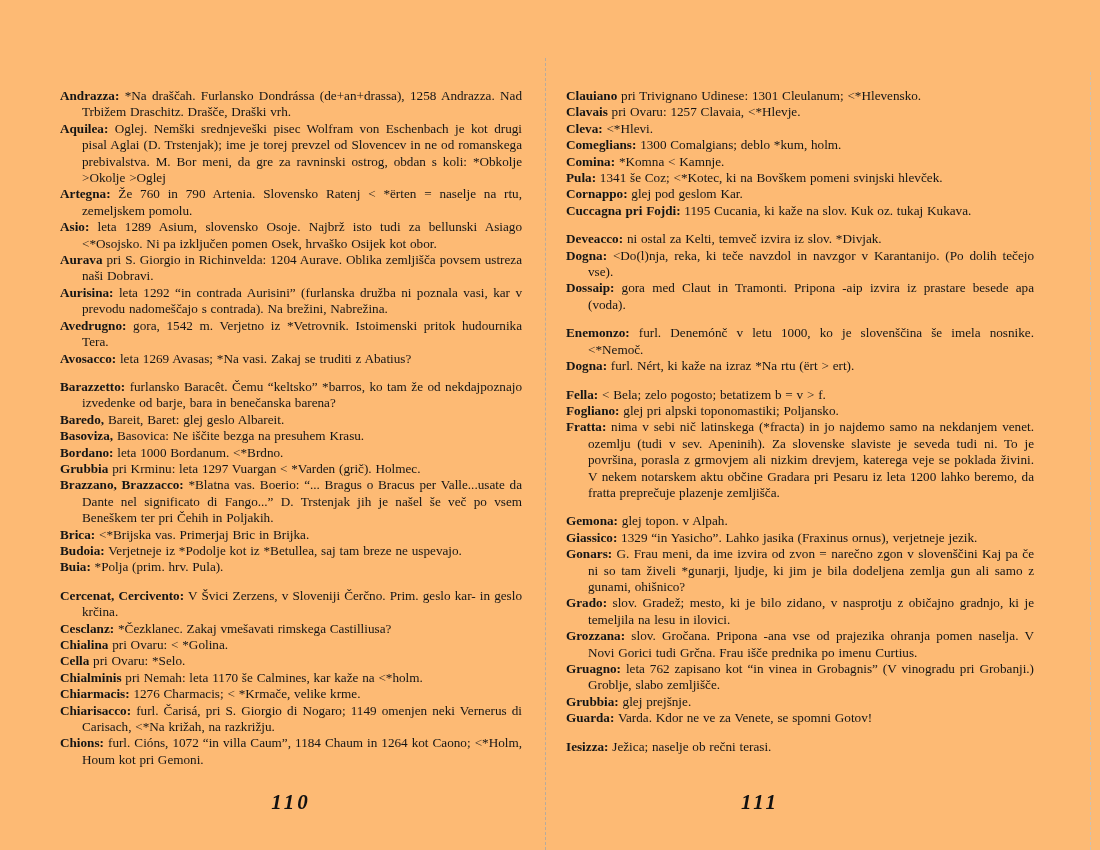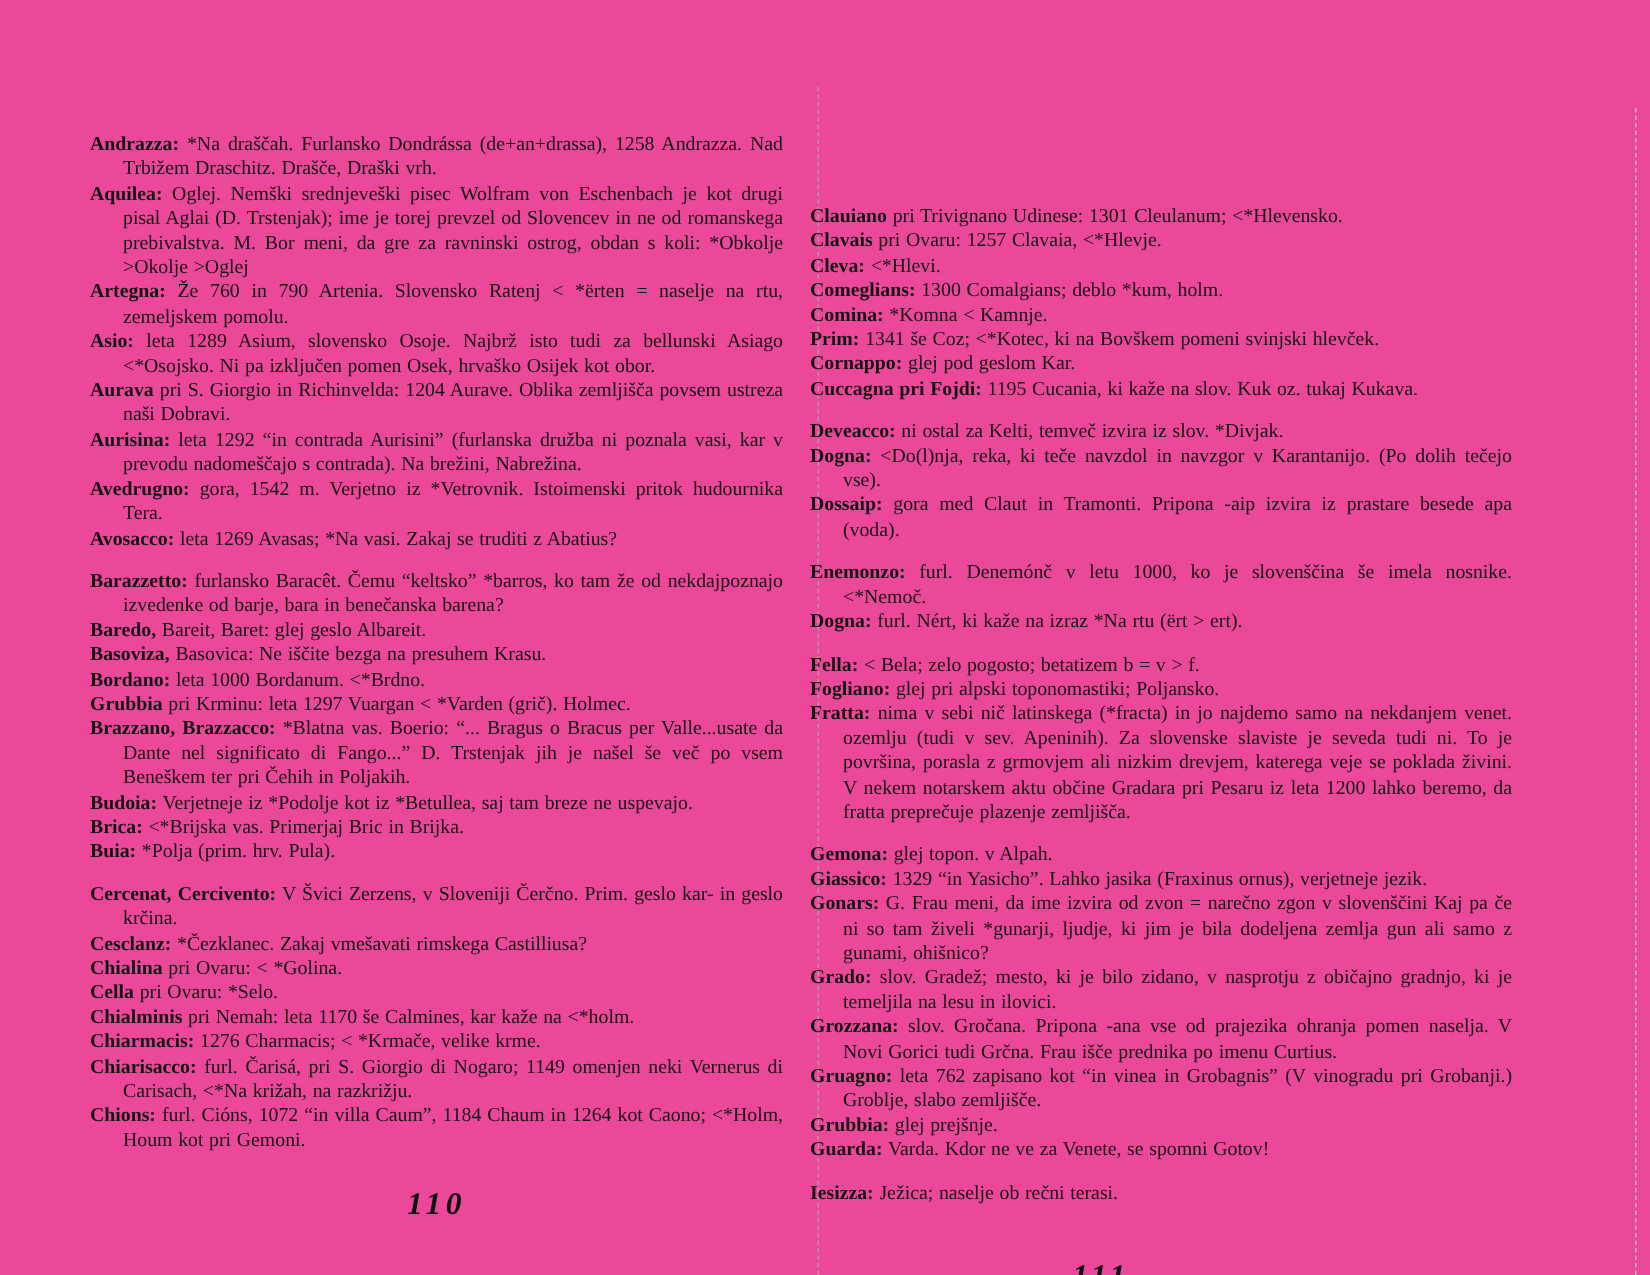--- a/index.html
+++ b/index.html
@@ -7,30 +7,30 @@
     padding: 0;
     width: 1100px;
     height: 850px;
     background: #ffffff;
     overflow: hidden;
   }
   .scan {
     position: relative;
     width: 1100px;
     height: 850px;
-    background: #ec4899;
+    background: #fdba74;
     font-family: "Liberation Serif", "DejaVu Serif", serif;
     color: #151515;
   }
   .page {
     position: absolute;
     top: 88px;
   }
   .page.left  { left: 60px;  width: 462px; }
-  .page.right { left: 540px; width: 468px; margin-top: 48px; }
+  .page.right { left: 566px; width: 468px; }
   .entries { width: 100%; }
   .group { margin: 0; }
   .group + .group { margin-top: 12px; }
   .entry {
     margin: 0;
     font-size: 13.2px;
     line-height: 16.4px;
     text-align: justify;
     padding-left: 22px;
     text-indent: -22px;
@@ -89,22 +89,22 @@
           <p class="entry"><b class="head">Avedrugno:</b> gora, 1542 m. Verjetno iz *Vetrovnik. Istoimenski pritok hudournika Tera.</p>
           <p class="entry"><b class="head">Avosacco:</b> leta 1269 Avasas; *Na vasi. Zakaj se truditi z Abatius?</p>
         </div>
         <div class="group">
           <p class="entry"><b class="head">Barazzetto:</b> furlansko Baracêt. Čemu “keltsko” *barros, ko tam že od nekdajpoznajo izvedenke od barje, bara in benečanska barena?</p>
           <p class="entry"><b class="head">Baredo,</b> Bareit, Baret: glej geslo Albareit.</p>
           <p class="entry"><b class="head">Basoviza,</b> Basovica: Ne iščite bezga na presuhem Krasu.</p>
           <p class="entry"><b class="head">Bordano:</b> leta 1000 Bordanum. &lt;*Brdno.</p>
           <p class="entry"><b class="head">Grubbia</b> pri Krminu: leta 1297 Vuargan &lt; *Varden (grič). Holmec.</p>
           <p class="entry"><b class="head">Brazzano, Brazzacco:</b> *Blatna vas. Boerio: “... Bragus o Bracus per Valle...usate da Dante nel significato di Fango...” D. Trstenjak jih je našel še več po vsem Beneškem ter pri Čehih in Poljakih.</p>
+          <p class="entry"><b class="head">Brica:</b> &lt;*Brijska vas. Primerjaj Bric in Brijka.</p>
           <p class="entry"><b class="head">Budoia:</b> Verjetneje iz *Podolje kot iz *Betullea, saj tam breze ne uspevajo.</p>
-          <p class="entry"><b class="head">Brica:</b> &lt;*Brijska vas. Primerjaj Bric in Brijka.</p>
           <p class="entry"><b class="head">Buia:</b> *Polja (prim. hrv. Pula).</p>
         </div>
         <div class="group">
           <p class="entry"><b class="head">Cercenat, Cercivento:</b> V Švici Zerzens, v Sloveniji Čerčno. Prim. geslo kar- in geslo krčina.</p>
           <p class="entry"><b class="head">Cesclanz:</b> *Čezklanec. Zakaj vmešavati rimskega Castilliusa?</p>
           <p class="entry"><b class="head">Chialina</b> pri Ovaru: &lt; *Golina.</p>
           <p class="entry"><b class="head">Cella</b> pri Ovaru: *Selo.</p>
           <p class="entry"><b class="head">Chialminis</b> pri Nemah: leta 1170 še Calmines, kar kaže na &lt;*holm.</p>
           <p class="entry"><b class="head">Chiarmacis:</b> 1276 Charmacis; &lt; *Krmače, velike krme.</p>
           <p class="entry"><b class="head">Chiarisacco:</b> furl. Čarisá, pri S. Giorgio di Nogaro; 1149 omenjen neki Vernerus di Carisach, &lt;*Na križah, na razkrižju.</p>
@@ -115,21 +115,21 @@
   </div>
 
   <div class="page right">
     <div class="entries">
         <div class="group">
           <p class="entry"><b class="head">Clauiano</b> pri Trivignano Udinese: 1301 Cleulanum; &lt;*Hlevensko.</p>
           <p class="entry"><b class="head">Clavais</b> pri Ovaru: 1257 Clavaia, &lt;*Hlevje.</p>
           <p class="entry"><b class="head">Cleva:</b> &lt;*Hlevi.</p>
           <p class="entry"><b class="head">Comeglians:</b> 1300 Comalgians; deblo *kum, holm.</p>
           <p class="entry"><b class="head">Comina:</b> *Komna &lt; Kamnje.</p>
-          <p class="entry"><b class="head">Prim:</b> 1341 še Coz; &lt;*Kotec, ki na Bovškem pomeni svinjski hlevček.</p>
+          <p class="entry"><b class="head">Pula:</b> 1341 še Coz; &lt;*Kotec, ki na Bovškem pomeni svinjski hlevček.</p>
           <p class="entry"><b class="head">Cornappo:</b> glej pod geslom Kar.</p>
           <p class="entry"><b class="head">Cuccagna pri Fojdi:</b> 1195 Cucania, ki kaže na slov. Kuk oz. tukaj Kukava.</p>
         </div>
         <div class="group">
           <p class="entry"><b class="head">Deveacco:</b> ni ostal za Kelti, temveč izvira iz slov. *Divjak.</p>
           <p class="entry"><b class="head">Dogna:</b> &lt;Do(l)nja, reka, ki teče navzdol in navzgor v Karantanijo. (Po dolih tečejo vse).</p>
           <p class="entry"><b class="head">Dossaip:</b> gora med Claut in Tramonti. Pripona -aip izvira iz prastare besede apa (voda).</p>
         </div>
         <div class="group">
           <p class="entry"><b class="head">Enemonzo:</b> furl. Denemónč v letu 1000, ko je slovenščina še imela nosnike. &lt;*Nemoč.</p>

